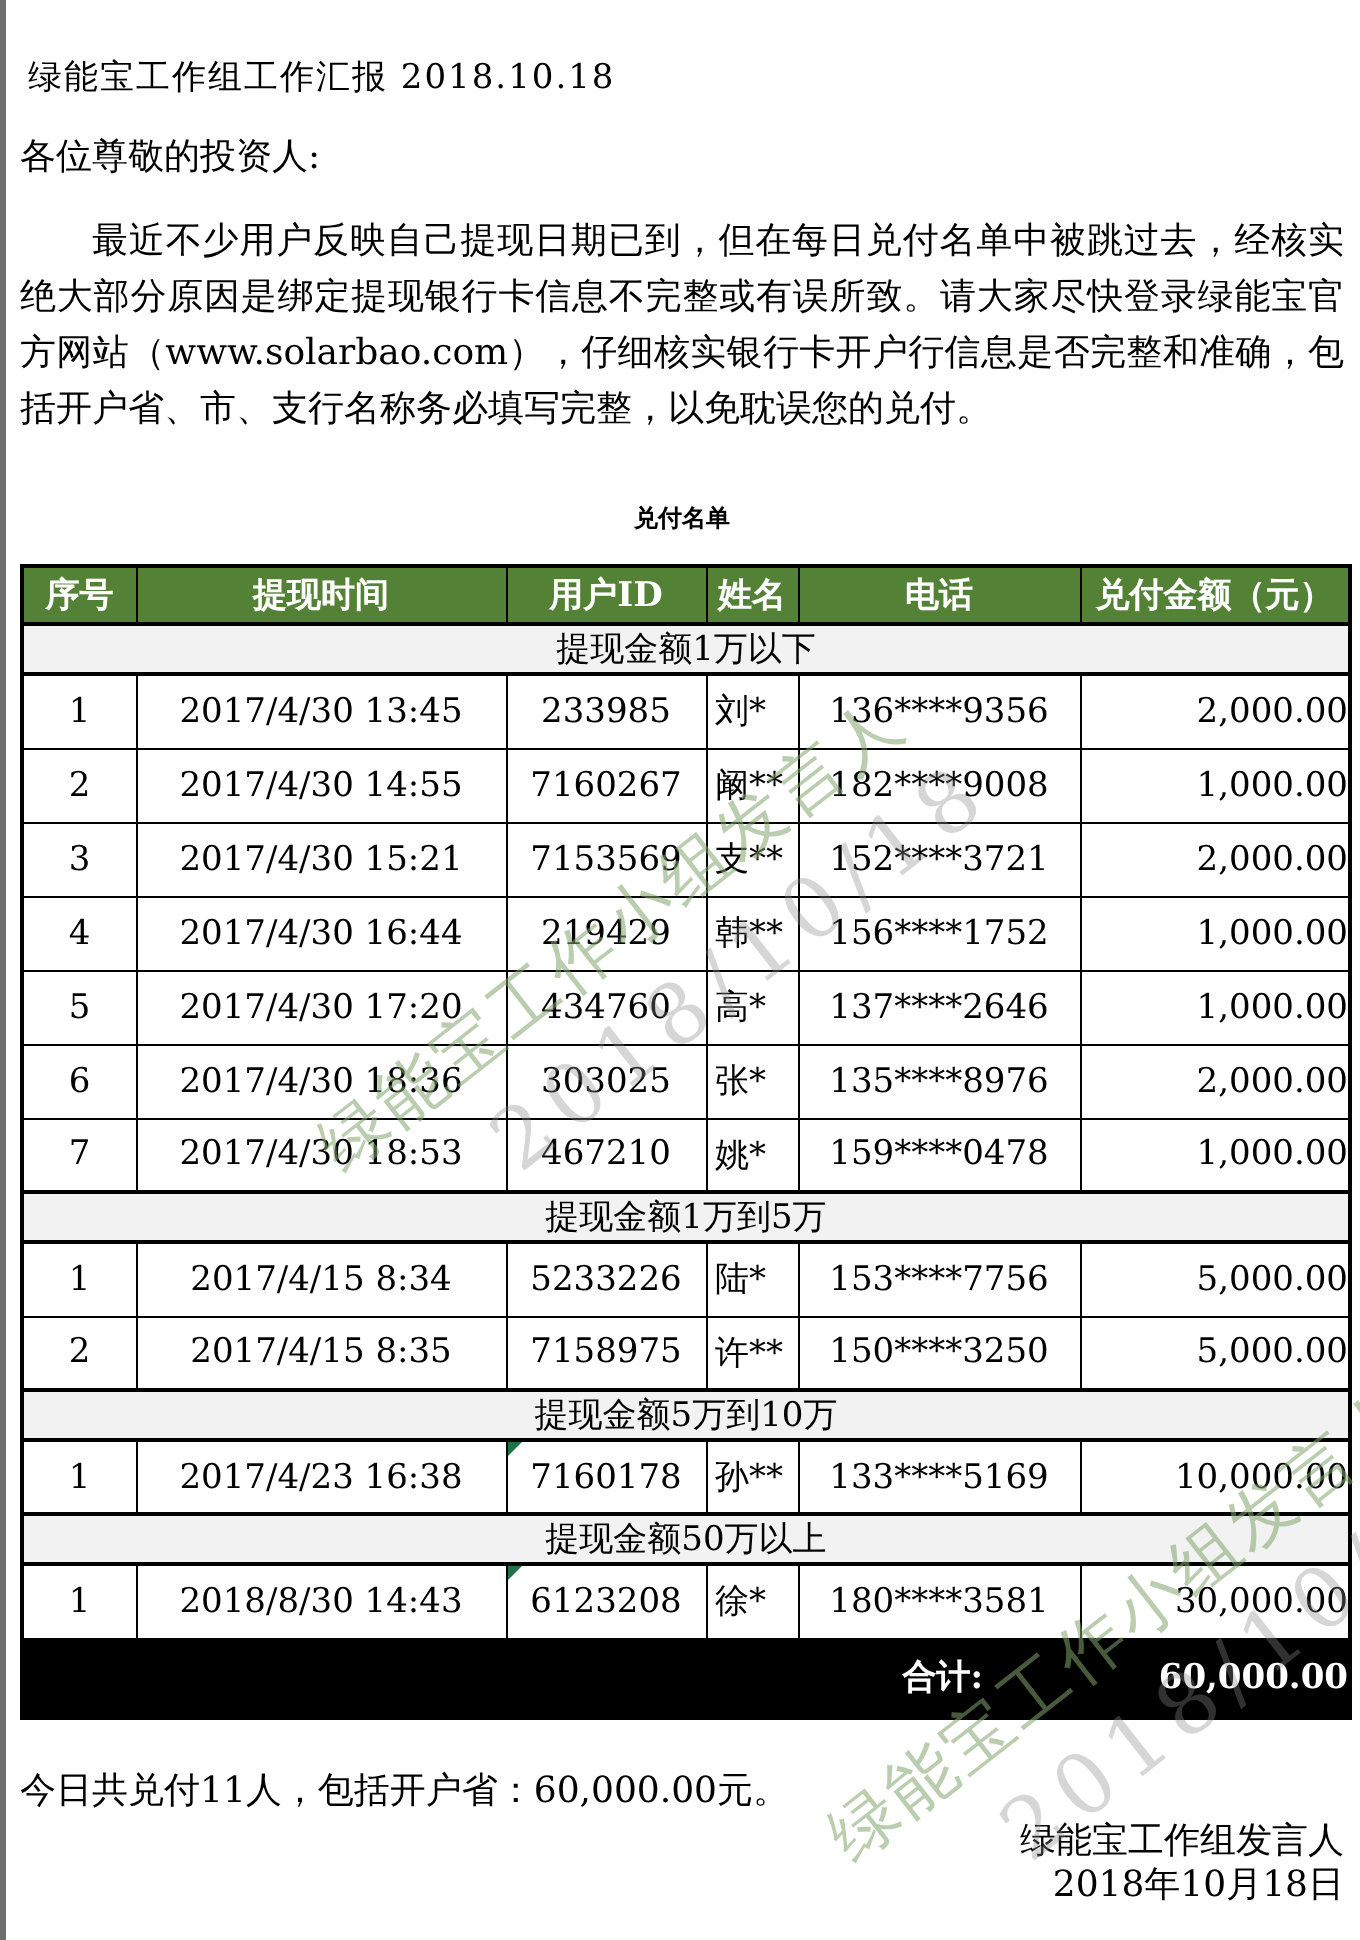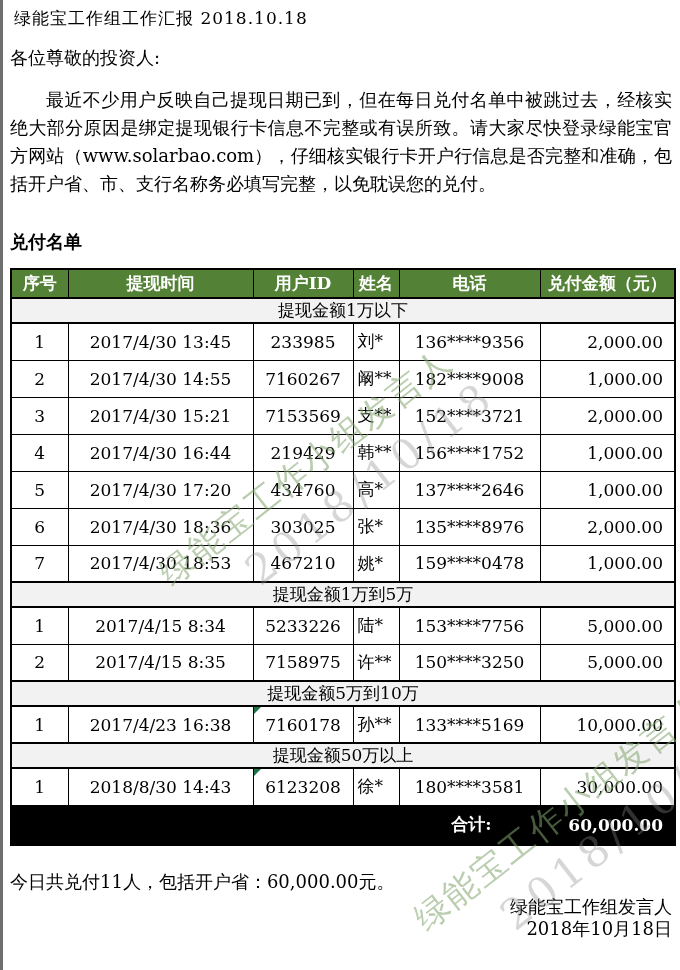--- a/index.html
+++ b/index.html
@@ -19,37 +19,39 @@
     width: 3px; height: 970px;
     background: #6e6e6e;
   }
   .content { position: relative; padding: 8px 8px 0 10px; z-index: 2; }
 
   .doc-title {
     font-size: 17px;
     line-height: 20px;
     letter-spacing: 1px;
     margin-left: 4px;
+    margin-top: 21px;
   }
   .greeting {
     font-size: 18px;
     line-height: 20px;
     margin-top: 20px;
   }
   .body-para {
     font-size: 18px;
     line-height: 28px;
     text-align: justify;
     text-indent: 2em;
     margin-top: 18px;
     width: 662px;
   }
   .table-title {
-    font-size: 18px;
+    font-size: 12px;
     font-weight: bold;
+    text-align: center;
     margin-top: 32px;
     width: 662px;
   }
 
   table.payout {
     border-collapse: collapse;
     table-layout: fixed;
     width: 664px;
     margin-top: 14px;
     border: 2px solid #000;
@@ -71,21 +73,21 @@
   }
   tr.section { height: 22px; }
   tr.section td {
     background: var(--section-bg, #f2f2f2);
     font-weight: normal;
     border-top-width: 2px;
     border-bottom-width: 2px;
   }
   tr.data-row { height: 37px; }
   td.name { text-align: left; padding-left: 4px; }
-  td.amt  { text-align: right; padding-right: 11px; }
+  td.amt  { text-align: right; }
   td.uid  { position: relative; }
   td.marker::before {
     content: "";
     position: absolute;
     left: 0; top: 0;
     width: 0; height: 0;
     border-left: 7px solid var(--marker-green, #1f7244);
     border-bottom: 7px solid transparent;
   }
   tr.total-row { height: 40px; }

